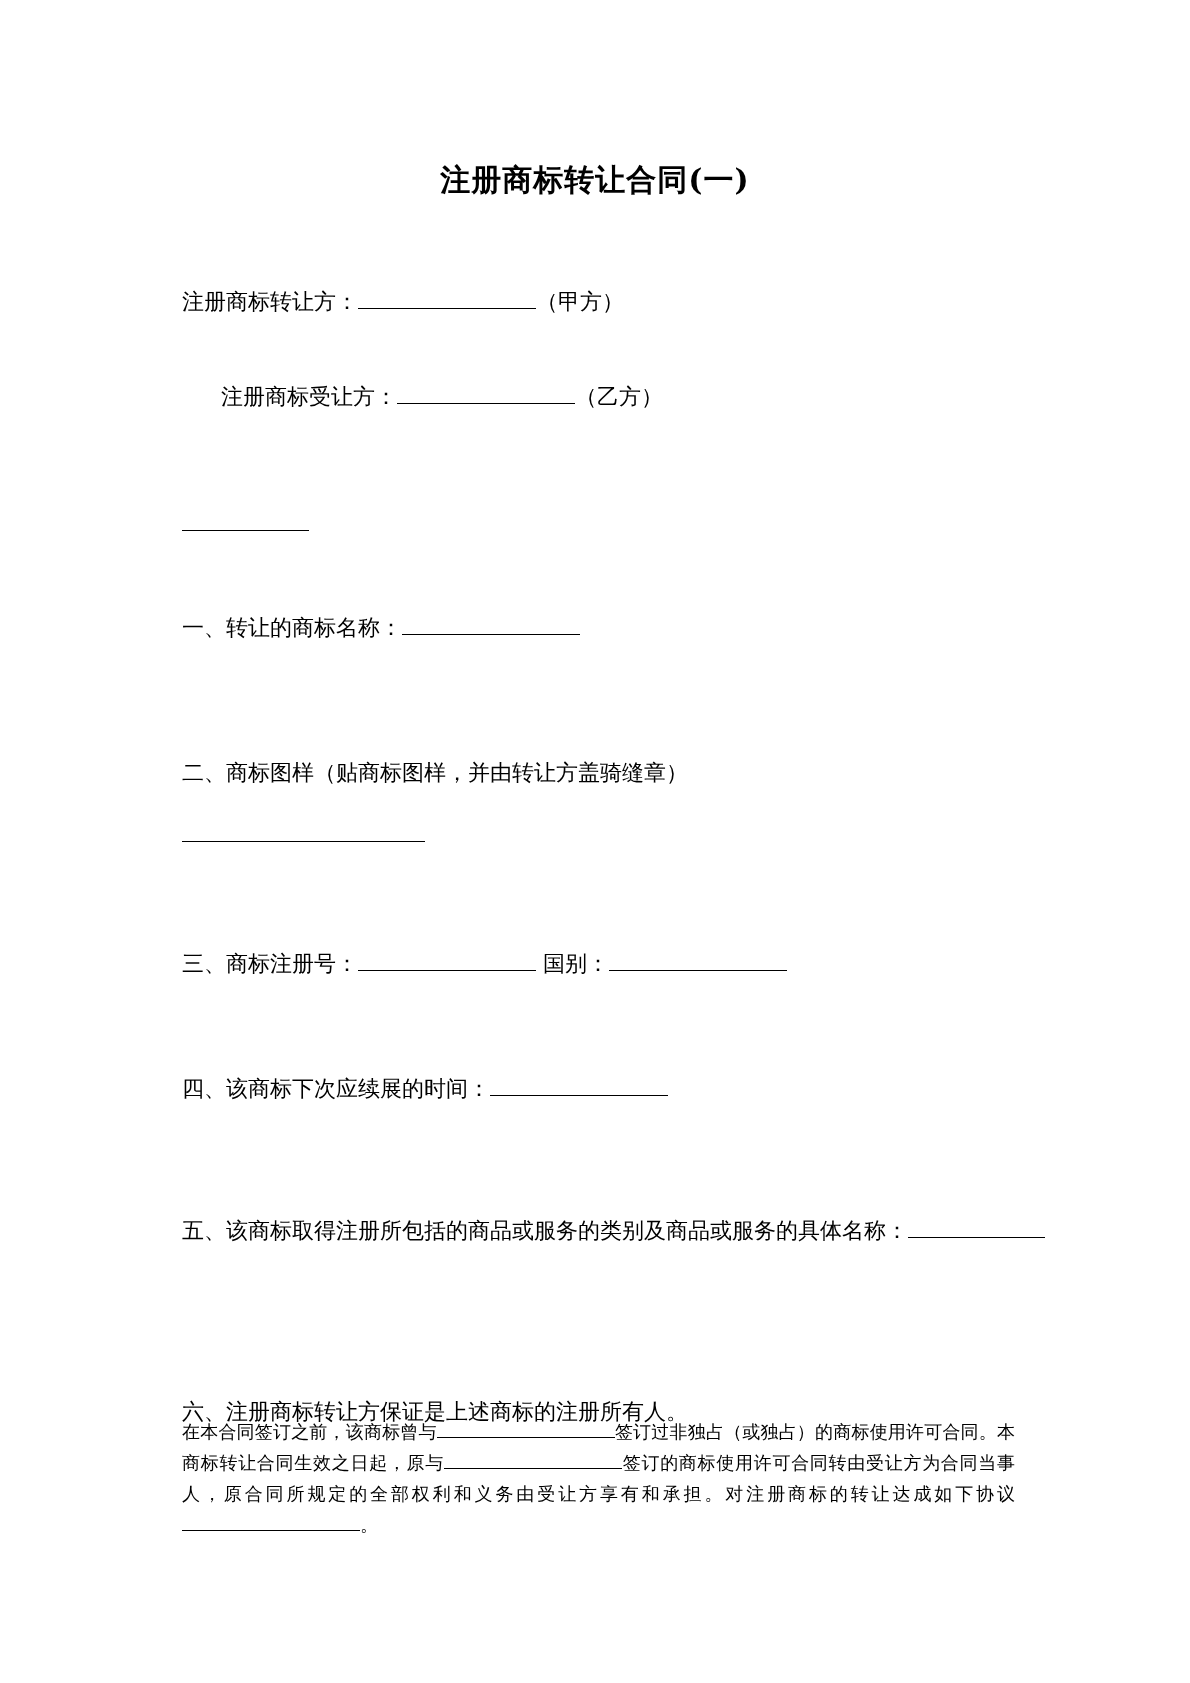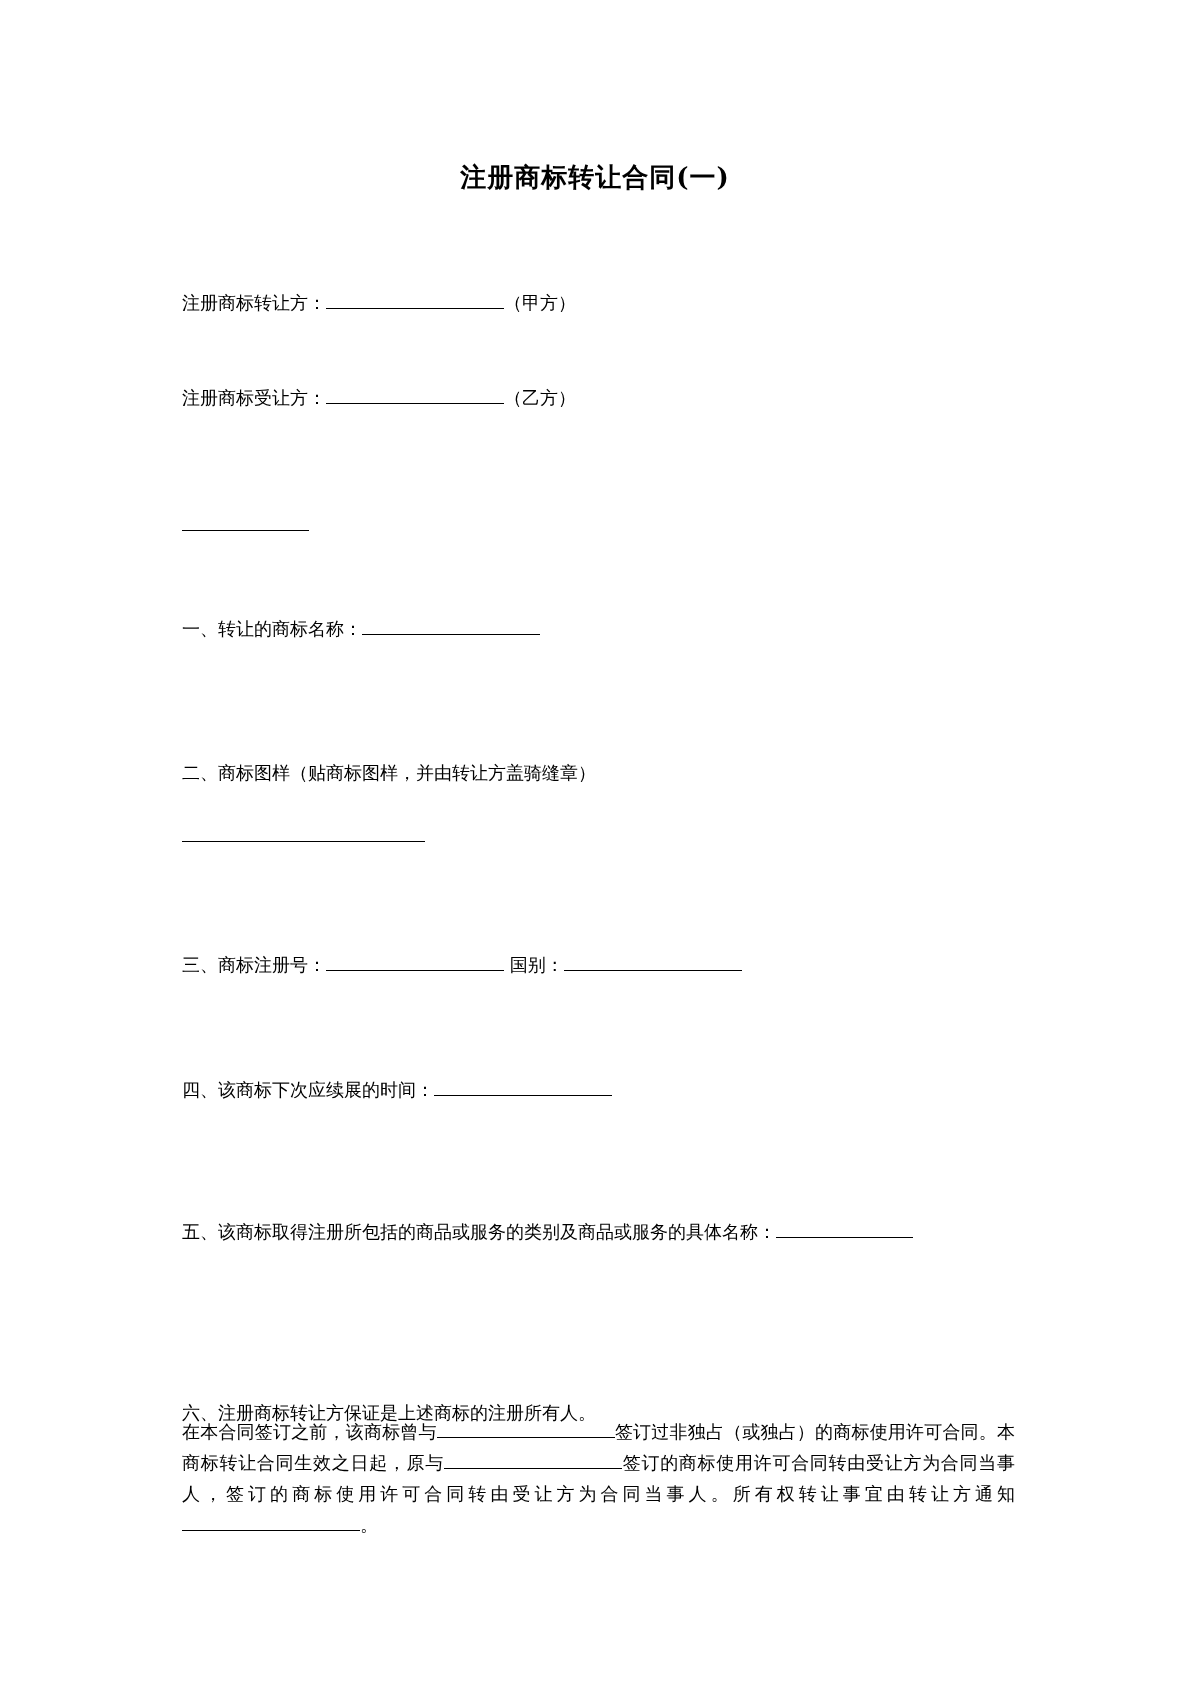--- a/index.html
+++ b/index.html
@@ -1,33 +1,33 @@
 <!DOCTYPE html>
 <html><head>
 <meta charset="utf-8">
 <style>
   html, body { margin:0; padding:0; background:#ffffff; }
   body { width:1190px; height:1683px; position:relative; overflow:hidden;
          font-family:"DejaVu Serif","Liberation Serif",serif; color:#000; }
   .title { position:absolute; left:0; width:1190px; top:160px; text-align:center;
-           font-size:26px; font-weight:bold; letter-spacing:1px; }
-  .line { position:absolute; left:182px; font-size:18px; line-height:20px; white-space:nowrap; }
+           font-size:30px; font-weight:bold; letter-spacing:1px; }
+  .line { position:absolute; left:182px; font-size:22px; line-height:20px; white-space:nowrap; }
   .blank { display:inline-block; border-bottom:1px solid #000; height:18px; vertical-align:baseline; }
   .para { position:absolute; left:182px; width:833px; font-size:18px; line-height:31px; text-align:justify; }
 </style>
 </head>
 <body>
 
 <div class="title">注册商标转让合同(一)</div>
 
 <div class="line" style="top:290px;">
   <span>注册商标转让方：</span><span class="blank" style="width:178px;"></span><span>（甲方）</span>
 </div>
 
-<div class="line" style="top:385px;">
+<div class="line" style="top:385px;margin-left:39px;">
   <span>注册商标受让方：</span><span class="blank" style="width:178px;"></span><span>（乙方）</span>
 </div>
 
 <div class="line" style="top:512px;">
   <span class="blank" style="width:127px;"></span>
 </div>
 
 <div class="line" style="top:616px;">
   <span>一、转让的商标名称：</span><span class="blank" style="width:178px;"></span>
 </div>
@@ -49,14 +49,14 @@
 
 <div class="line" style="top:1202px;margin-top:17px;">
   <span>五、该商标取得注册所包括的商品或服务的类别及商品或服务的具体名称：</span><span class="blank" style="width:137px;"></span>
 </div>
 
 <div class="line" style="top:1404px;font-family:Liberation Mono, monospace;">
   <span>六、注册商标转让方保证是上述商标的注册所有人。</span>
 </div>
 
 <div class="para" style="top:1416px;">
-  <span>在本合同签订之前，该商标曾与</span><span class="blank" style="width:178px;"></span><span>签订过非独占（或独占）的商标使用许可合同。本商标转让合同生效之日起，原与</span><span class="blank" style="width:178px;"></span><span>签订的商标使用许可合同转由受让方为合同当事人，签订的商标使用许可合同转由受让方为合同当事人。所有权转让事宜由转让方通知</span><span class="blank" style="width:178px;"></span><span>。</span>
+  <span>在本合同签订之前，该商标曾与</span><span class="blank" style="width:178px;"></span><span>签订过非独占（或独占）的商标使用许可合同。本商标转让合同生效之日起，原与</span><span class="blank" style="width:178px;"></span><span>签订的商标使用许可合同转由受让方为合同当事人，原合同所规定的全部权利和义务由受让方享有和承担。对注册商标的转让达成如下协议</span><span class="blank" style="width:178px;"></span><span>。</span>
 </div>
 
 </body></html>

